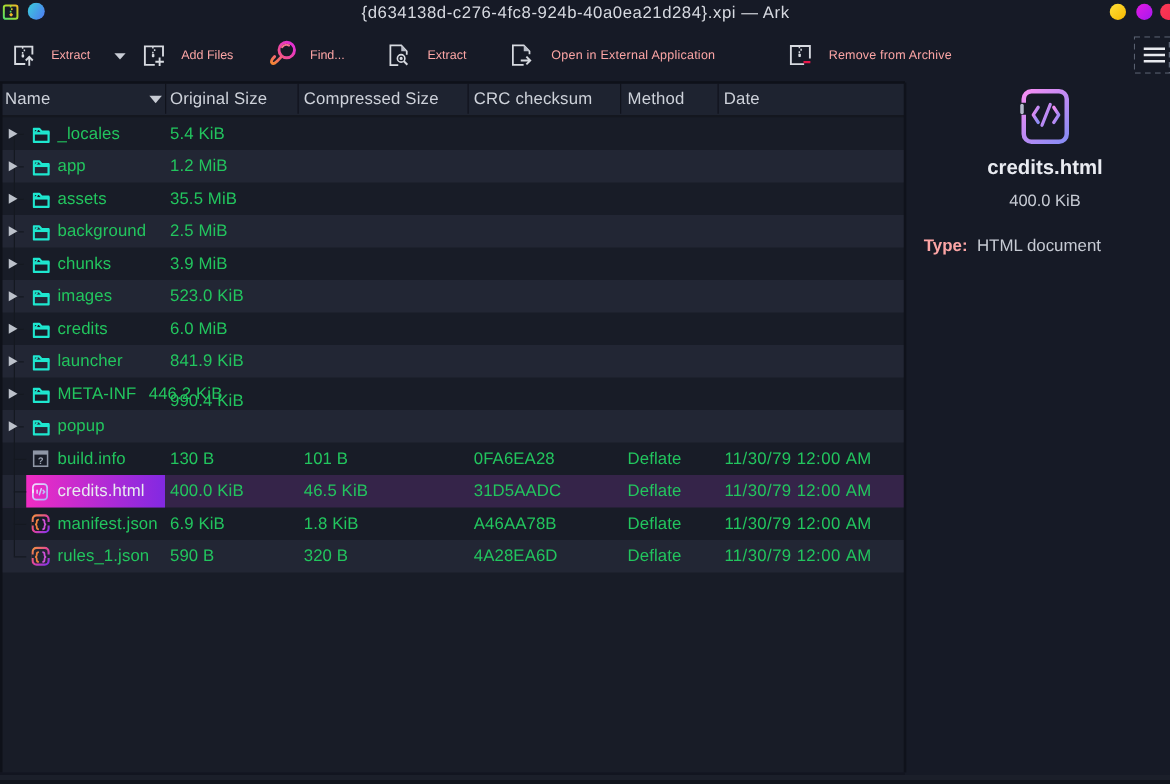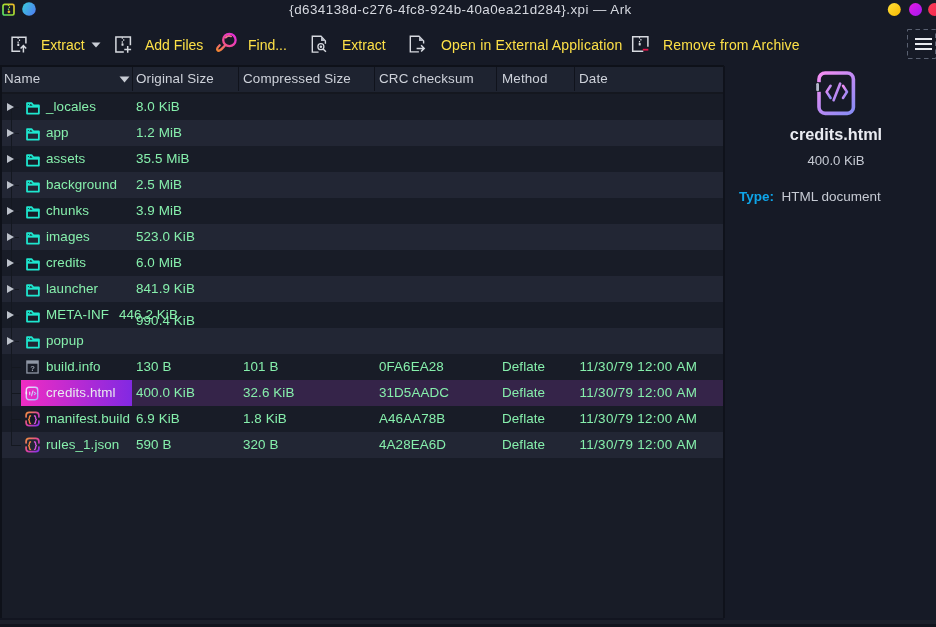--- a/index.html
+++ b/index.html
@@ -1,19 +1,19 @@
 <!DOCTYPE html>
 <html><head><meta charset="utf-8"><style>
 *{margin:0;padding:0;box-sizing:border-box}
 html,body{width:936px;height:627px;overflow:hidden;background:#161a26;
  font-family:"Liberation Sans",sans-serif;}
 .a{position:absolute}
-.txt{position:absolute;font-size:13.4px;color:#86efac;line-height:26px;height:26px;white-space:nowrap;letter-spacing:0.1px}
+.txt{position:absolute;font-size:13.4px;color:#22c55e;line-height:26px;height:26px;white-space:nowrap;letter-spacing:0.1px}
 .htxt{position:absolute;font-size:13.4px;color:#ced2da;line-height:26px;height:26px;white-space:nowrap;letter-spacing:0.15px}
-.tb{position:absolute;font-size:14px;color:#fde047;line-height:16px;white-space:nowrap}
+.tb{position:absolute;font-size:10px;color:#fca5a5;line-height:16px;white-space:nowrap}
 </style></head><body>
 <svg class="a" style="left:2px;top:3px" width="13" height="13" viewBox="0 0 13 13">
 <defs>
       <linearGradient id="arkg" x1="0" y1="1" x2="1" y2="0">
 <stop offset="0" stop-color="#52e06a"></stop>
         <stop offset="0.55" stop-color="#a8dc2e"></stop>
         <stop offset="1" stop-color="#f0b82a"></stop>
       </linearGradient>
     </defs>
 <rect x="1" y="1.4" width="11" height="10.6" rx="1.6" fill="none" stroke="url(#arkg)" stroke-width="1.7"></rect>
@@ -169,21 +169,21 @@
 <rect x="1" y="4.5" width="12" height="1.9" fill="#1ee7cf"></rect>
 <path d="M2.1,4.8 L3.9,3" stroke="#1ee7cf" stroke-width="1.2"></path>
 </g>
     </defs>
   </svg>
 <div class="a" style="left:7px;top:102.5px;width:0;height:0;border-left:7px solid #bcc1ca;border-top:4.5px solid transparent;border-bottom:4.5px solid transparent"></div>
 <svg class="a" style="left:25.5px;top:100.5px" width="14" height="14" viewBox="0 0 13.5 13.5">
     <use href="#fold"></use>
   </svg>
 <div class="txt" style="left:46px;top:94px">_locales</div>
-<div class="txt" style="left:136px;top:94px">8.0 KiB</div>
+<div class="txt" style="left:136px;top:94px">5.4 KiB</div>
 <div class="a" style="left:7px;top:128.5px;width:0;height:0;border-left:7px solid #bcc1ca;border-top:4.5px solid transparent;border-bottom:4.5px solid transparent"></div>
 <svg class="a" style="left:25.5px;top:126.5px" width="14" height="14" viewBox="0 0 13.5 13.5">
     <use href="#fold"></use>
   </svg>
 <div class="txt" style="left:46px;top:120px">app</div>
 <div class="txt" style="left:136px;top:120px">1.2 MiB</div>
 <div class="a" style="left:7px;top:154.5px;width:0;height:0;border-left:7px solid #bcc1ca;border-top:4.5px solid transparent;border-bottom:4.5px solid transparent"></div>
 <svg class="a" style="left:25.5px;top:152.5px" width="14" height="14" viewBox="0 0 13.5 13.5">
     <use href="#fold"></use>
   </svg>
@@ -278,25 +278,25 @@
 <path d="M8.9,4.7 c1.3,0 1.7,0.5 1.7,1.6 v0.9 c0,0.9 0.4,1.3 1.3,1.4 c-0.9,0.1 -1.3,0.5 -1.3,1.4 v0.9 c0,1.1 -0.4,1.6 -1.7,1.6" fill="none" stroke="#d052d8" stroke-width="1.4"></path>
 </svg>
 <div class="txt" style="left:46px;top:354px">build.info</div>
 <div class="txt" style="left:136px;top:354px">130 B</div>
 <div class="txt" style="left:243px;top:354px">101 B</div>
 <div class="txt" style="left:379px;top:354px">0FA6EA28</div>
 <div class="txt" style="left:502px;top:354px">Deflate</div>
 <div class="txt" style="left:579.5px;top:354px;letter-spacing:0.33px">11/30/79 12:00&nbsp;AM</div>
 <div class="txt" style="left:46px;top:380px;color:#e8ebf0">credits.html</div>
 <div class="txt" style="left:136px;top:380px">400.0 KiB</div>
-<div class="txt" style="left:243px;top:380px">32.6 KiB</div>
+<div class="txt" style="left:243px;top:380px">46.5 KiB</div>
 <div class="txt" style="left:379px;top:380px">31D5AADC</div>
 <div class="txt" style="left:502px;top:380px">Deflate</div>
 <div class="txt" style="left:579.5px;top:380px;letter-spacing:0.33px">11/30/79 12:00&nbsp;AM</div>
-<div class="txt" style="left:46px;top:406px">manifest.build</div>
+<div class="txt" style="left:46px;top:406px">manifest.json</div>
 <div class="txt" style="left:136px;top:406px">6.9 KiB</div>
 <div class="txt" style="left:243px;top:406px">1.8 KiB</div>
 <div class="txt" style="left:379px;top:406px">A46AA78B</div>
 <div class="txt" style="left:502px;top:406px">Deflate</div>
 <div class="txt" style="left:579.5px;top:406px;letter-spacing:0.33px">11/30/79 12:00&nbsp;AM</div>
 <div class="txt" style="left:46px;top:432px">rules_1.json</div>
 <div class="txt" style="left:136px;top:432px">590 B</div>
 <div class="txt" style="left:243px;top:432px">320 B</div>
 <div class="txt" style="left:379px;top:432px">4A28EA6D</div>
 <div class="txt" style="left:502px;top:432px">Deflate</div>
@@ -317,15 +317,15 @@
 <rect x="0" y="13.2" width="6.2" height="9.6" fill="#161a26"></rect>
 <rect x="1.2" y="13.9" width="2.8" height="8.4" rx="1.4" fill="#b4b9cb"></rect>
 <g fill="none" stroke="url(#big)" stroke-width="2.6" stroke-linecap="round" stroke-linejoin="round">
 <path d="M15.6,16.8 L11.6,22.9 L15.6,29"></path>
 <path d="M28,16.8 L32,22.9 L28,29"></path>
 <path d="M25.2,14.6 L18.6,31.2"></path>
 </g>
 </svg>
 <div class="a" style="left:736px;top:125px;width:200px;text-align:center;font-size:16.3px;font-weight:bold;color:#e9ebf1">credits.html</div>
 <div class="a" style="left:736px;top:152.5px;width:200px;text-align:center;font-size:13.2px;color:#c6cad3">400.0 KiB</div>
-<div class="a" style="left:739px;top:189px;font-size:13.5px;color:#c6cad3"><b style="color:#0ea5e9">Type:</b>&nbsp; HTML document</div>
+<div class="a" style="left:739px;top:189px;font-size:13.5px;color:#c6cad3"><b style="color:#fca5a5">Type:</b>&nbsp; HTML document</div>
 <div class="a" style="left:0;top:619.5px;width:936px;height:4.5px;background:#1b1f2a"></div>
 <div class="a" style="left:0;top:624px;width:936px;height:3px;background:#11141d"></div>
 
 </body></html>

